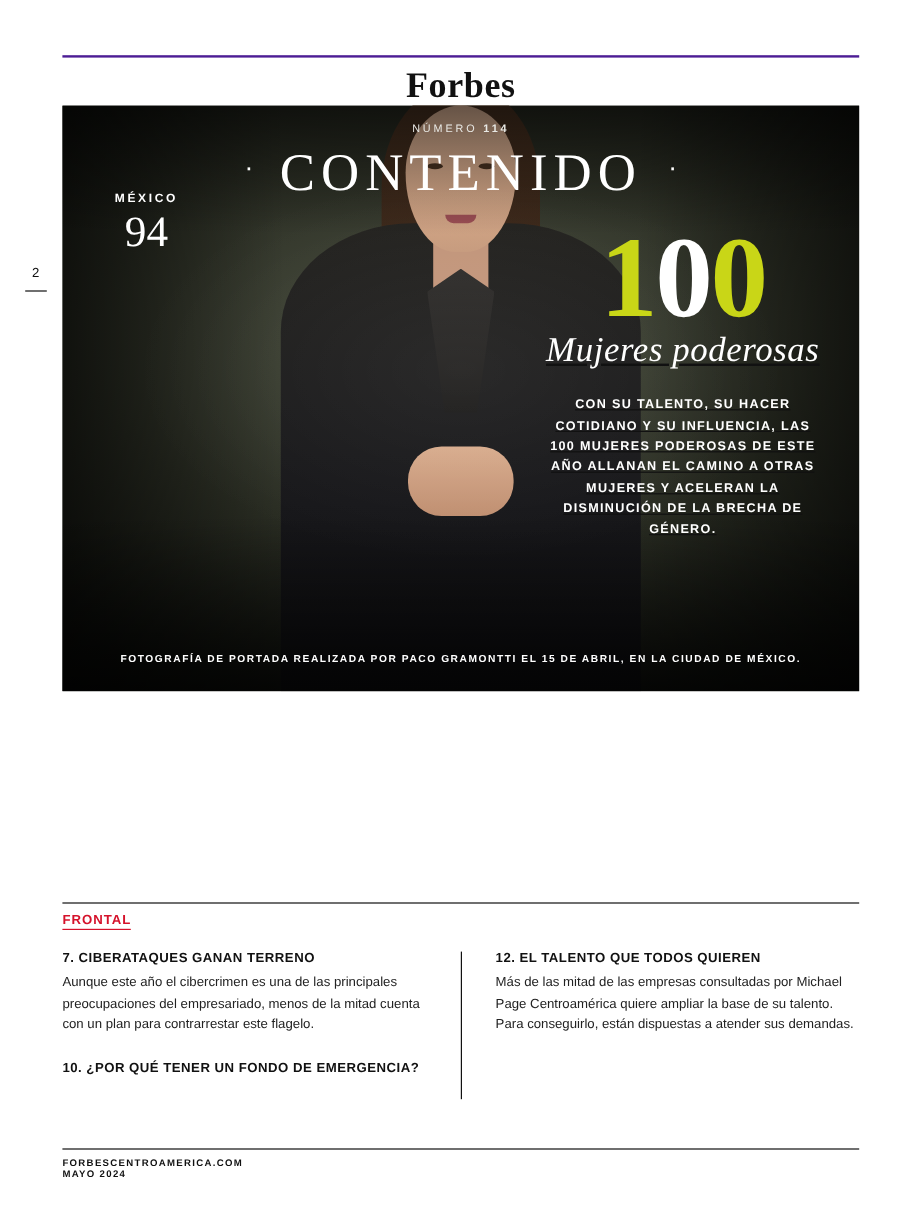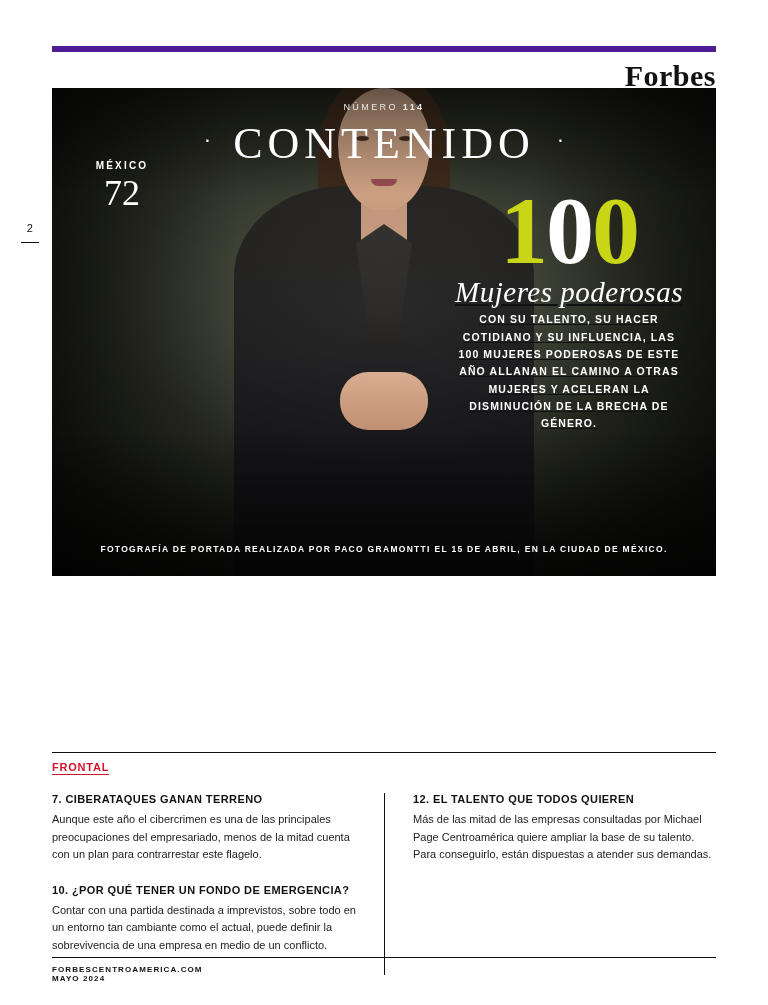--- a/index.html
+++ b/index.html
@@ -21,25 +21,25 @@
     inset: 0;
     background: #ffffff;
   }
 
   
   .masthead {
     position: absolute;
     left: 52px;
     top: 46px;
     width: 664px;
-    border-top: 6px solid #4c1d95;
+    border-top: 2px solid #4c1d95;
     height: 42px;
     display: flex;
     align-items: center;
-    justify-content: flex-end;
+    justify-content: center;
   }
   .masthead-logo {
     font-family: "Liberation Serif", serif;
     font-size: 30px;
     font-weight: bold;
     letter-spacing: 0.5px;
     color: #111;
     margin-top: 6px;
   }
 
@@ -163,21 +163,21 @@
   .num-100 .o-white { color: #ffffff; }
   .mujeres-poderosas {
     font-family: "Liberation Serif", serif;
     font-style: italic;
     font-size: 29px;
     color: #ffffff;
     margin-top: 2px;
     letter-spacing: 0.5px;
   }
   .cover-deck {
-    margin-top: 2px;
+    margin-top: 20px;
     color: #ffffff;
     font-size: 10.5px;
     line-height: 1.65;
     letter-spacing: 1.1px;
     font-weight: bold;
     text-align: center;
     padding: 0 10px;
   }
 
   
@@ -389,21 +389,21 @@
     </div>
 
     <div class="contenido-row">
       <span class="dot">·</span>
       <span class="contenido-title">CONTENIDO</span>
       <span class="dot">·</span>
     </div>
 
     <div class="pagina-block">
       <div class="pagina-label">MÉXICO</div>
-      <div class="pagina-num">72</div>
+      <div class="pagina-num">94</div>
     </div>
 
     <div class="cover-100">
       <div class="num-100"><span>1</span><span class="o-white">0</span><span>0</span></div>
       <div class="mujeres-poderosas">Mujeres poderosas</div>
       <div class="cover-deck">CON SU TALENTO, SU HACER COTIDIANO Y SU INFLUENCIA, LAS 100 MUJERES PODEROSAS DE ESTE AÑO ALLANAN EL CAMINO A OTRAS MUJERES Y ACELERAN LA DISMINUCIÓN DE LA BRECHA DE GÉNERO.</div>
     </div>
 
     <div class="photo-credit">FOTOGRAFÍA DE PORTADA REALIZADA POR PACO GRAMONTTI EL 15 DE ABRIL, EN  LA CIUDAD DE MÉXICO.</div>
   </div>
@@ -413,21 +413,20 @@
     <div class="section-label">FRONTAL</div>
 
     <div class="columns">
       <div class="col left">
         <div class="entry">
           <div class="entry-title">7. CIBERATAQUES GANAN TERRENO</div>
           <div class="entry-body">Aunque este año el cibercrimen es una de las principales preocupaciones del empresariado,  menos de la mitad cuenta con un plan para contrarrestar este flagelo.</div>
         </div>
         <div class="entry">
           <div class="entry-title">10. ¿POR QUÉ TENER UN FONDO DE EMERGENCIA?</div>
-          <div class="entry-body">Contar con una partida destinada a imprevistos, sobre todo en un entorno tan cambiante como el actual, puede definir la sobrevivencia de una empresa en medio de un conflicto.</div>
         </div>
       </div>
 
       <div class="col right">
         <div class="entry">
           <div class="entry-title">12. EL TALENTO QUE TODOS QUIEREN</div>
           <div class="entry-body">Más de las mitad de las empresas consultadas por Michael Page Centroamérica quiere ampliar la base de su talento. Para conseguirlo, están dispuestas a atender sus demandas.</div>
         </div>
       </div>
     </div>

